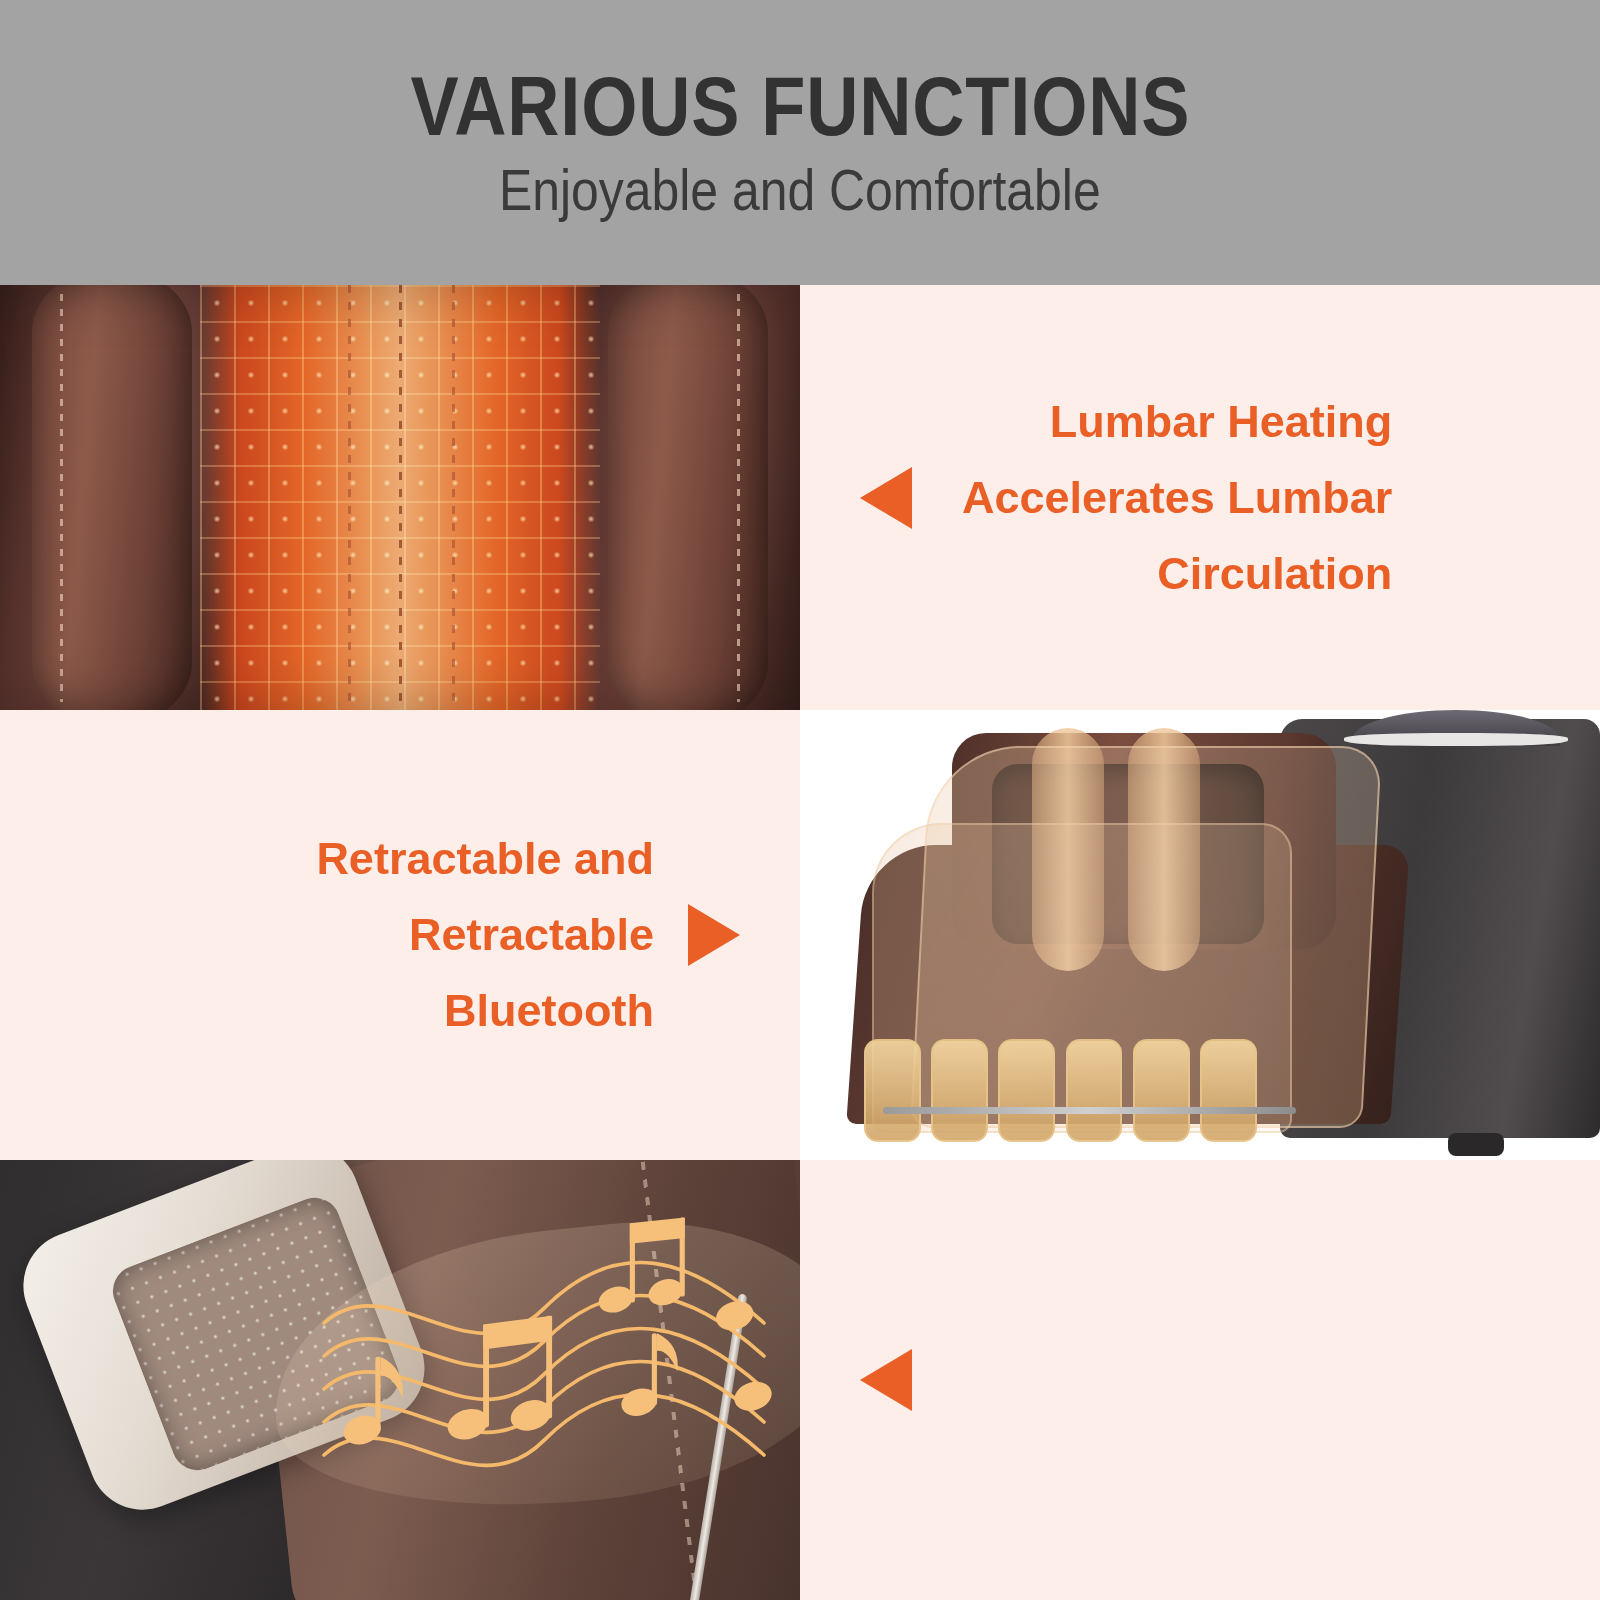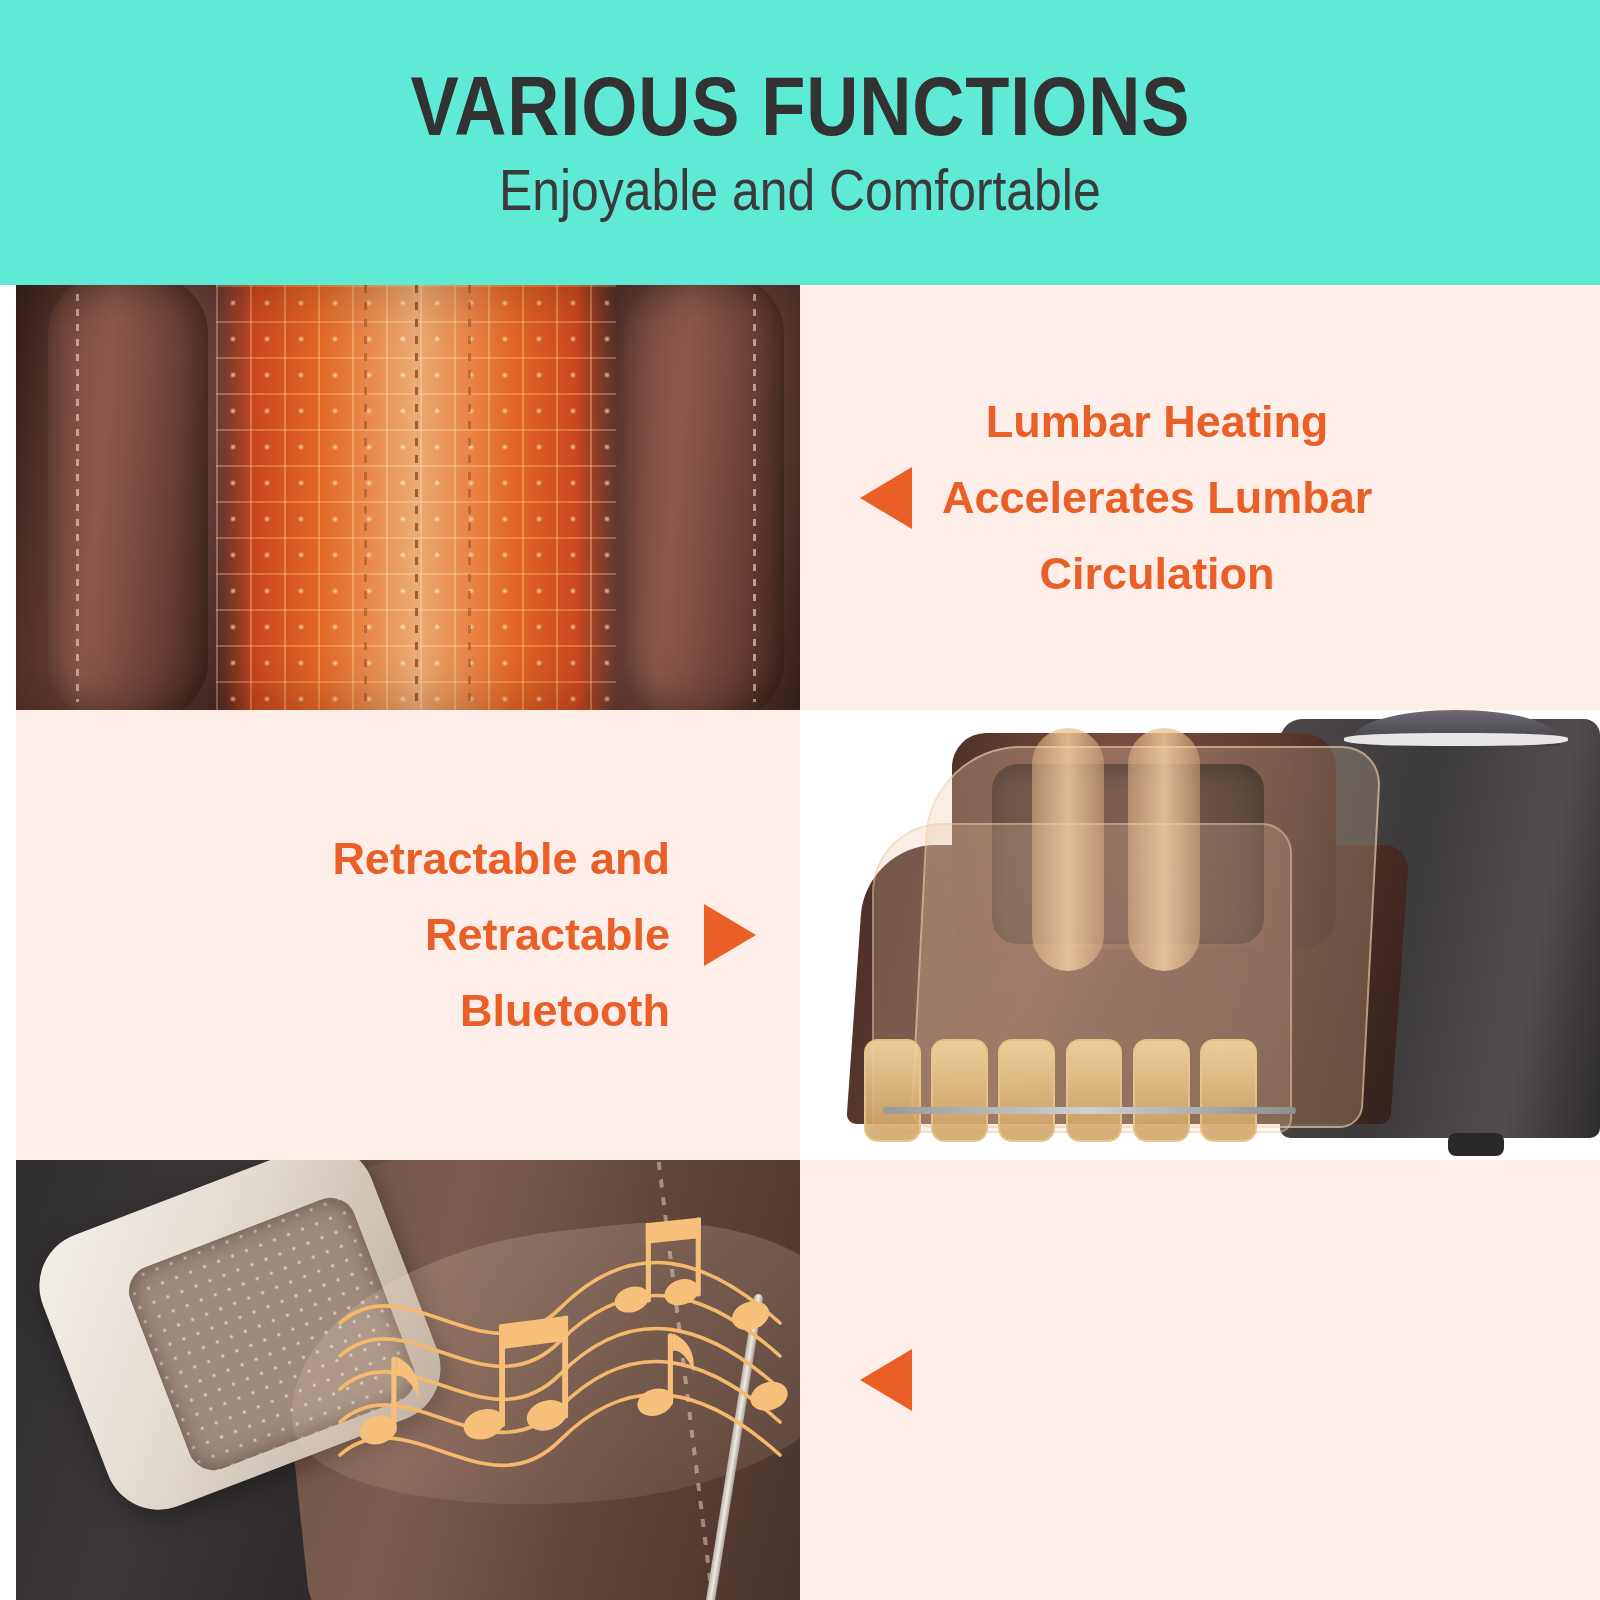--- a/index.html
+++ b/index.html
@@ -18,21 +18,21 @@
     width: 1600px;
     height: 1600px;
     background: #ffffff;
   }
 
   
   .header {
     position: absolute;
     left: 0; top: 0;
     width: 1600px; height: 285px;
-    background: #5eead4;
+    background: #a3a3a3;
     display: flex;
     flex-direction: column;
     align-items: center;
     justify-content: flex-start;
     padding-top: 62px;
     box-sizing: border-box;
   }
   .title {
     font-family: "Liberation Sans Narrow", "Liberation Sans", sans-serif;
     font-weight: 700;
@@ -62,42 +62,42 @@
     left: 0; top: 285px;
     width: 1600px; height: 1315px;
   }
   .cell {
     position: absolute;
     overflow: hidden;
   }
   .r1 { top: 0;    height: 425px; }
   .r2 { top: 425px; height: 450px; }
   .r3 { top: 875px; height: 440px; }
-  .cl { left: 16px;   width: 800px; }
+  .cl { left: 0;   width: 800px; }
   .cr { left: 800px; width: 800px; }
 
   .panel {
     background: #fdeeea;
     display: flex;
     align-items: center;
     box-sizing: border-box;
   }
   .panel-left-arrow { justify-content: flex-start; padding-left: 60px; }
   .panel-right-arrow { justify-content: flex-end; padding-right: 60px; }
 
   .caption {
     font-family: "Liberation Sans Narrow", "Liberation Sans", sans-serif;
     font-weight: 700;
     font-size: 45px;
     line-height: 76px;
     color: #ea5f26;
     white-space: nowrap;
   }
   .caption .ln { display: block; }
-  .cap-left { text-align: center; }
+  .cap-left { text-align: right; margin-left: 20px; }
   .cap-right { text-align: right; }
 
   .tri {
     width: 0; height: 0;
     flex: 0 0 auto;
   }
   .tri-left {
     border-top: 31px solid transparent;
     border-bottom: 31px solid transparent;
     border-right: 52px solid #ea5f26;

